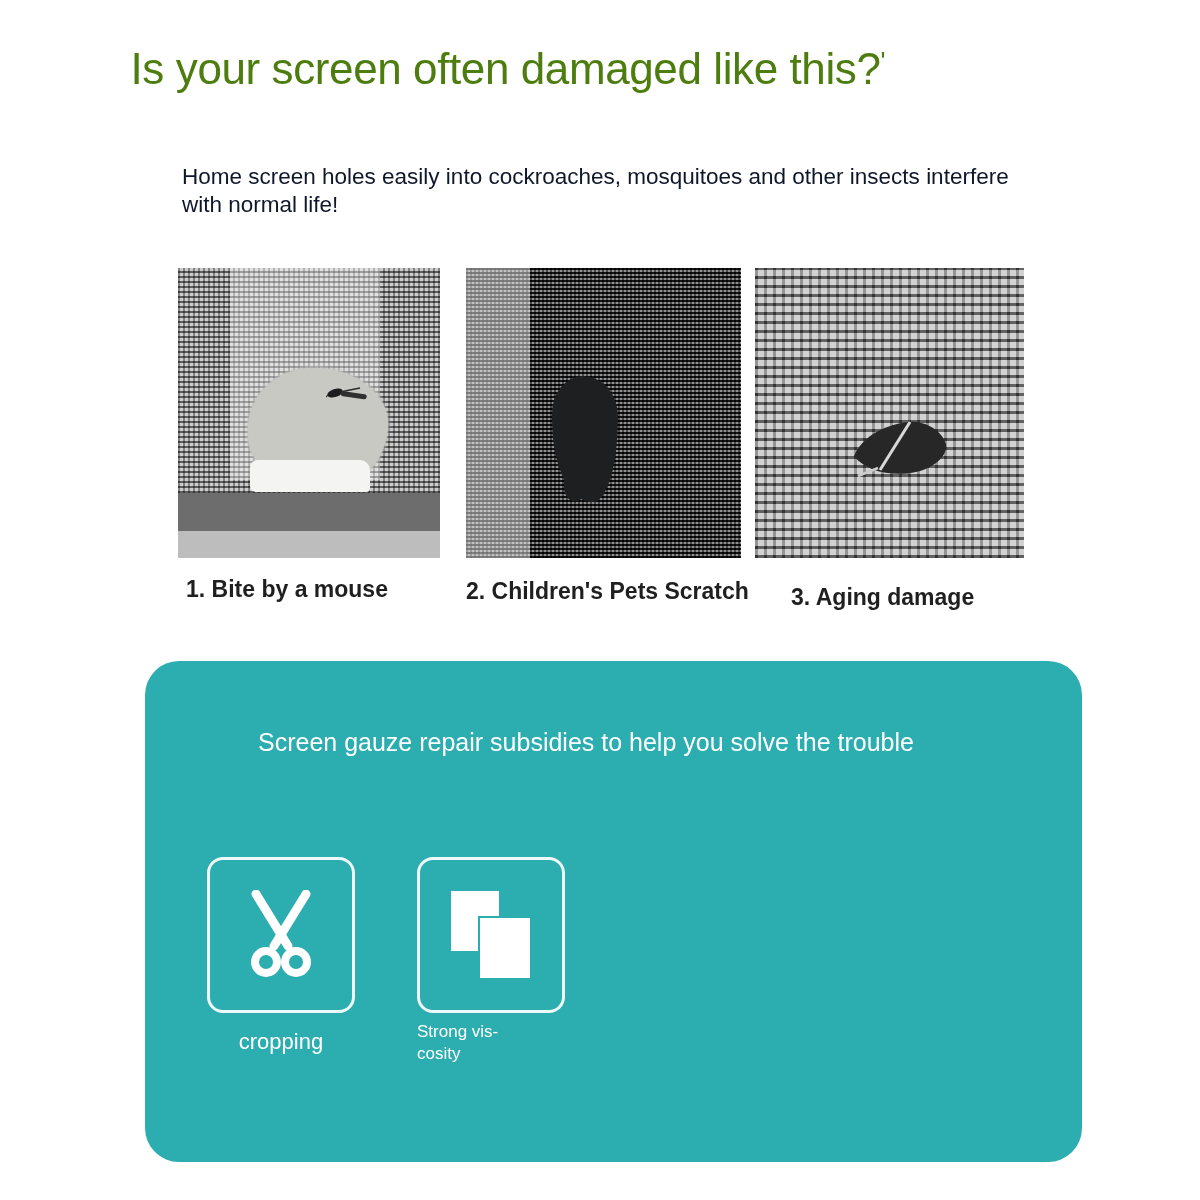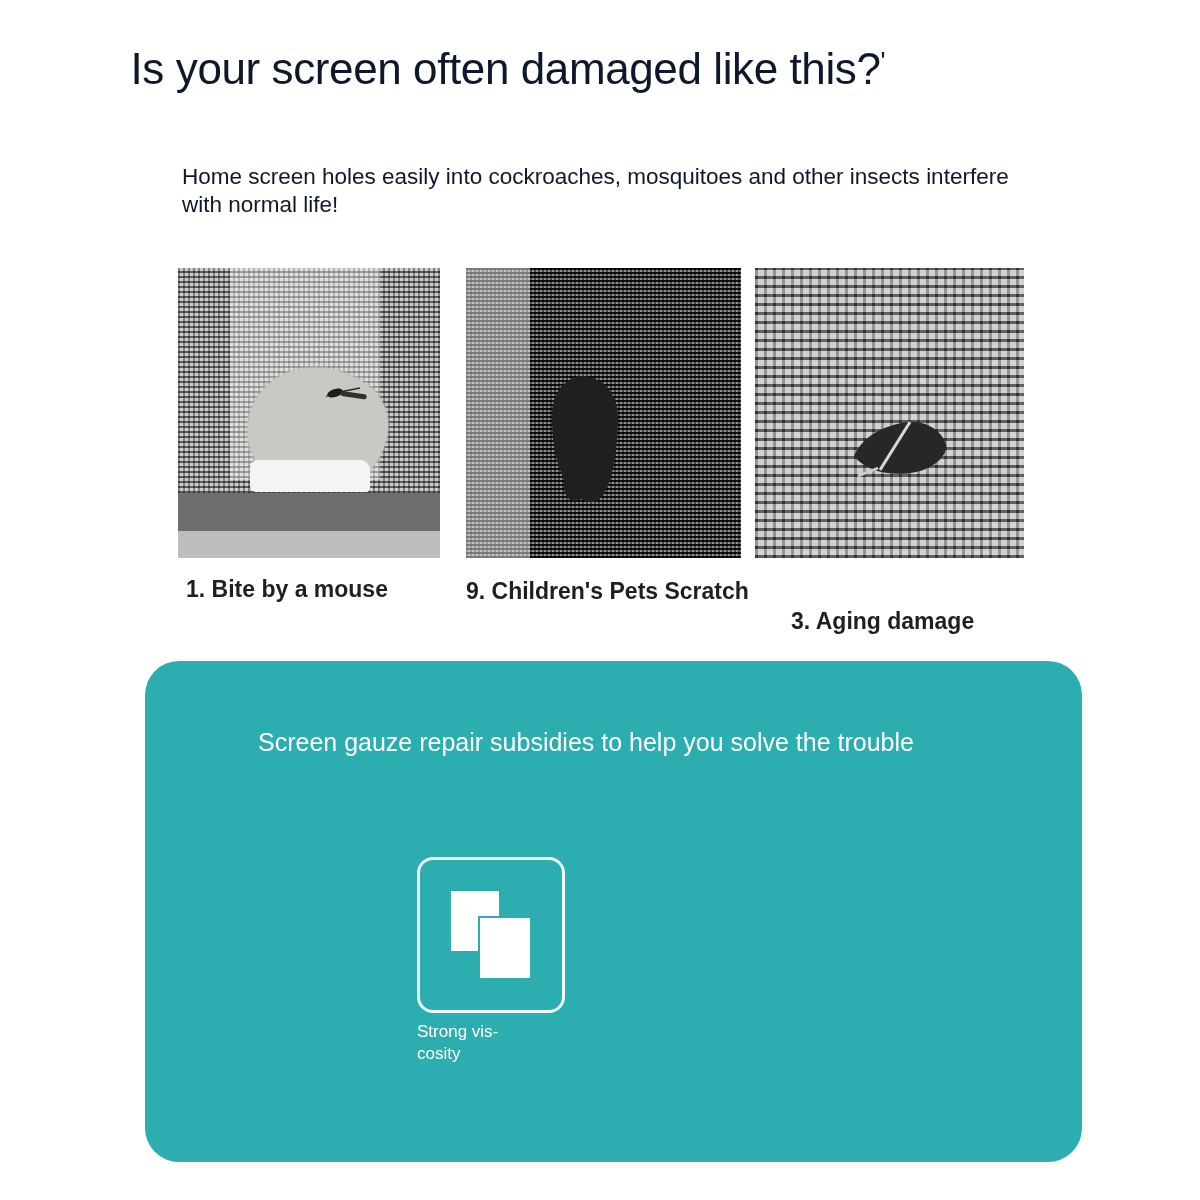--- a/index.html
+++ b/index.html
@@ -20,21 +20,21 @@
   
   .headline {
     position: absolute;
     left: 0;
     top: 44px;
     width: 1016px;
     text-align: center;
     font-size: 44px;
     font-weight: 400;
     letter-spacing: -0.4px;
-    color: #0f172a;
+    color: #4d7c0f;
     white-space: nowrap;
   }
   .headline .tick {
     font-size: 26px;
     vertical-align: 14px;
     letter-spacing: 0;
   }
 
   
   .subtitle {
@@ -153,21 +153,21 @@
   
   .caption {
     position: absolute;
     font-size: 23px;
     font-weight: 700;
     color: #1f1f1f;
     white-space: nowrap;
   }
   .caption.c1 { left: 186px; top: 576px; }
   .caption.c2 { left: 466px; top: 578px; }
-  .caption.c3 { left: 791px; top: 608px; }
+  .caption.c3 { left: 791px; top: 584px; }
 
   
   .panel {
     position: absolute;
     left: 145px;
     top: 661px;
     width: 913px;
     height: 501px;
     background: #2CADB0;
     border-radius: 34px;
@@ -259,29 +259,40 @@
     <div class="mesh-base"></div>
     <svg class="tear" viewBox="0 0 100 62">
       <path d="M4 40 C12 22 30 10 58 6 C74 4 92 14 96 28 C98 40 84 52 66 56 C44 61 16 56 4 40 Z" fill="#272727"></path>
       <path d="M60 6 L30 54" stroke="#d8d8d8" stroke-width="3" fill="none"></path>
       <path d="M28 52 L8 60" stroke="#cccccc" stroke-width="2.5" fill="none"></path>
     </svg>
   </div>
 </div>
 
 <div class="caption c1">1. Bite by a mouse</div>
-<div class="caption c2">9. Children's Pets Scratch</div>
+<div class="caption c2">2. Children's Pets Scratch</div>
 <div class="caption c3">3. Aging damage</div>
 
 <div class="panel" style="background: rgb(44, 173, 176); padding-left: 24px;">
 
   <div class="panel-heading">Screen gauze repair subsidies to help you solve the trouble</div>
 
   <div class="features">
 
+    <div class="feature f0">
+      <div class="icon-box">
+        <svg width="78" height="90" viewBox="0 0 78 90">
+          <path d="M14 4 L46 56" stroke="#ffffff" stroke-width="9" stroke-linecap="round" fill="none"></path>
+          <path d="M64 4 L32 56" stroke="#ffffff" stroke-width="9" stroke-linecap="round" fill="none"></path>
+          <circle cx="24" cy="72" r="11" stroke="#ffffff" stroke-width="8" fill="none"></circle>
+          <circle cx="54" cy="72" r="11" stroke="#ffffff" stroke-width="8" fill="none"></circle>
+        </svg>
+      </div>
+      <div class="feature-label">cropping</div>
+    </div>
 
     <div class="feature f1">
       <div class="icon-box">
         <svg width="92" height="96" viewBox="0 0 92 96">
           <rect x="6" y="4" width="48" height="60" fill="#ffffff"></rect>
           <rect x="34" y="30" width="52" height="62" fill="#ffffff" stroke="#2CADB0" stroke-width="2"></rect>
         </svg>
       </div>
       <div class="feature-label">
         <span>Strong vis-</span>

